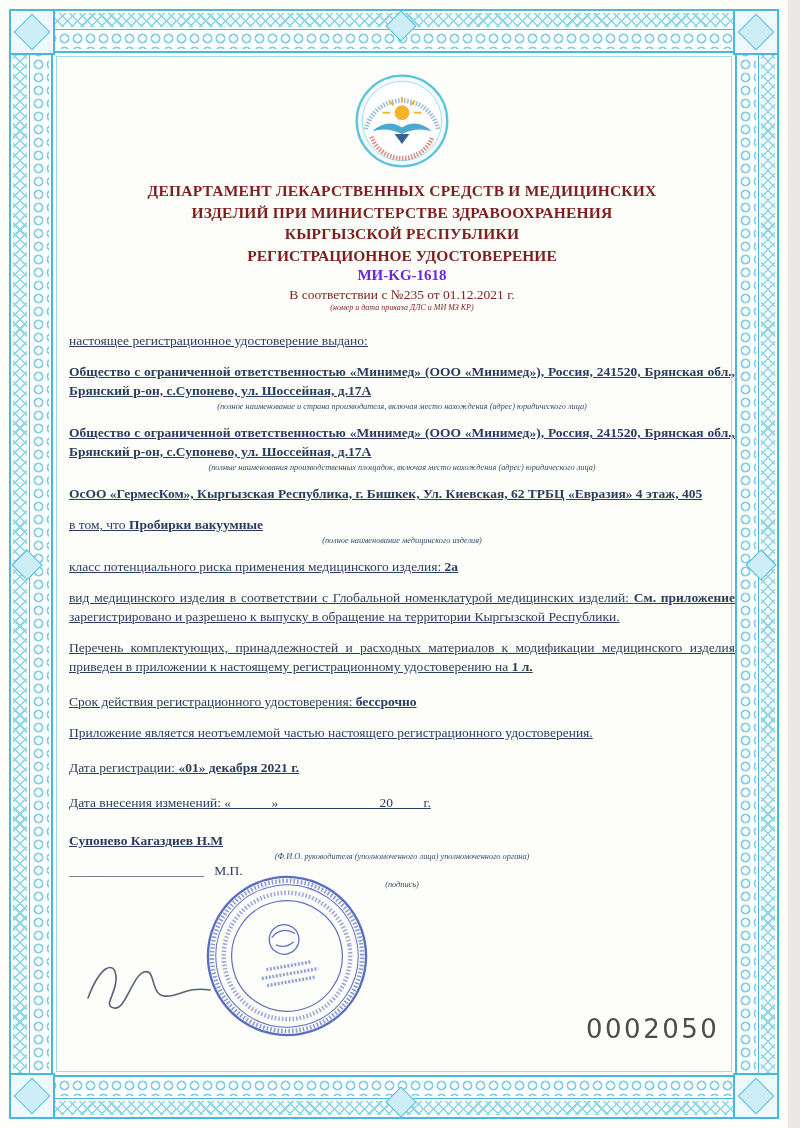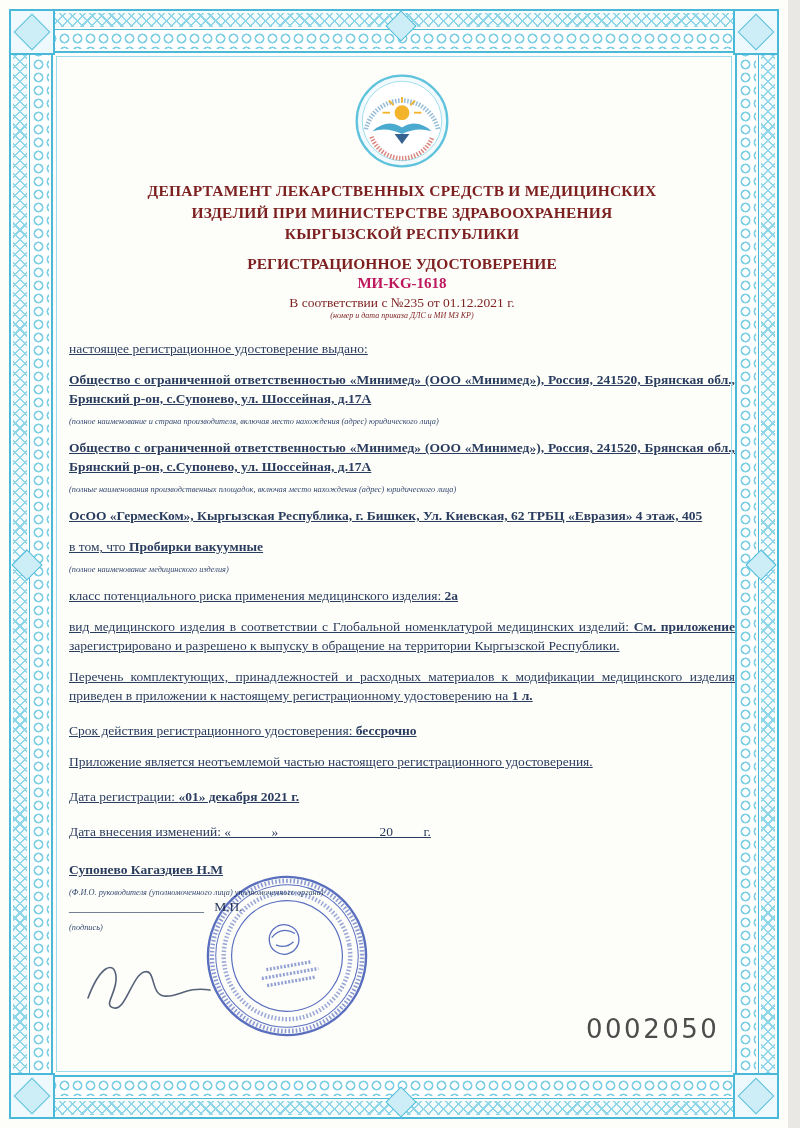--- a/index.html
+++ b/index.html
@@ -30,29 +30,29 @@
   .corner.tl{top:9px;left:9px;}  .corner.tr{top:9px;right:9px;}
   .corner.bl{bottom:9px;left:9px;} .corner.br{bottom:9px;right:9px;}
   .mid{position:absolute;width:20px;height:20px;background:#cdeef7;border:1.5px solid #4ab9d9;transform:rotate(45deg);}
   .mid.t{top:15px;left:390px;} .mid.b{bottom:15px;left:390px;}
   .mid.l{left:16px;top:554px;} .mid.r{right:16px;top:554px;}
 
   
   .content{position:absolute;left:69px;top:72px;width:666px;color:#2b3d5e;}
   .emblem{display:block;margin:0 auto;width:112px;height:98px;}
   .dept{margin-top:10px;text-align:center;font-weight:bold;font-size:15.5px;line-height:1.4;color:#7c1f1f;white-space:pre-line;letter-spacing:0.2px;}
-  .doc-title{margin-top:10px;text-align:center;font-weight:bold;font-size:15.5px;color:#7c1f1f;}
-  .doc-num{margin-top:2px;text-align:center;font-weight:bold;font-size:15px;color:#be185d;}
+  .doc-title{margin-top:2px;text-align:center;font-weight:bold;font-size:15.5px;color:#7c1f1f;}
+  .doc-num{margin-top:2px;text-align:center;font-weight:bold;font-size:15px;color:#6d28d9;}
   .order{margin-top:3px;text-align:center;font-size:13.5px;color:#7c1f1f;}
   .order-note{text-align:center;font-size:8px;font-style:italic;color:#7c1f1f;}
   p{margin:0;}
   .par{margin-top:12px;font-size:13.5px;line-height:1.4;text-align:justify;text-decoration:underline;}
   .strong{font-weight:bold;}
   .b{font-weight:bold;}
-  .note{font-size:8.3px;font-style:italic;color:#33496e;line-height:1.25;margin-top:8px;text-align:left;}
+  .note{font-size:8.3px;font-style:italic;color:#33496e;line-height:1.25;margin-top:1px;text-align:center;}
   .mt-lg{margin-top:20px;}
   .mt-md{margin-top:16px;}
   .sig-line{font-size:13.5px;}
 
   
   .signature-svg{position:absolute;left:80px;top:948px;width:140px;height:72px;opacity:0.9;}
   .stamp{position:absolute;left:203px;top:872px;width:168px;height:168px;opacity:0.82;mix-blend-mode:multiply;transform:rotate(-10deg);}
   .serial{position:absolute;left:586px;top:1014px;font-family:"DejaVu Sans",sans-serif;font-size:26px;color:#4c4c4c;letter-spacing:2.5px;}
 </style>
 </head>

